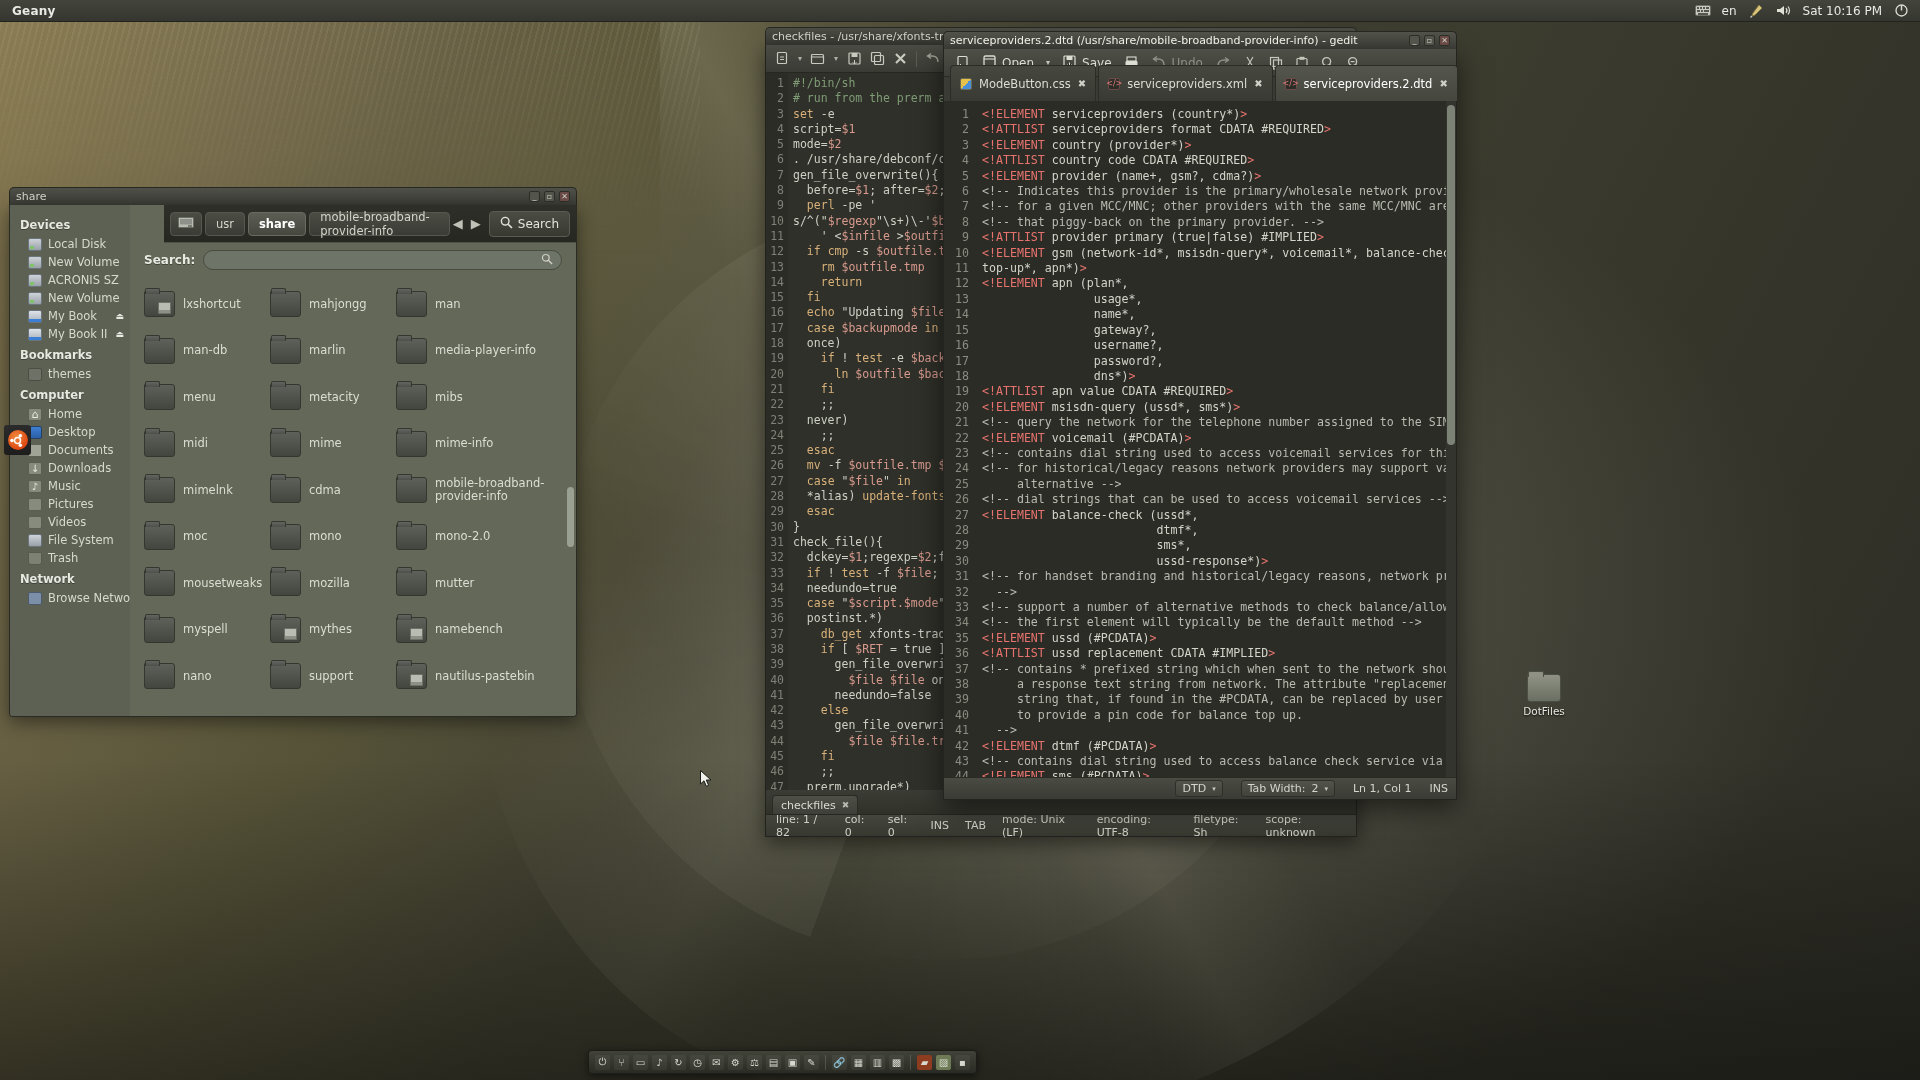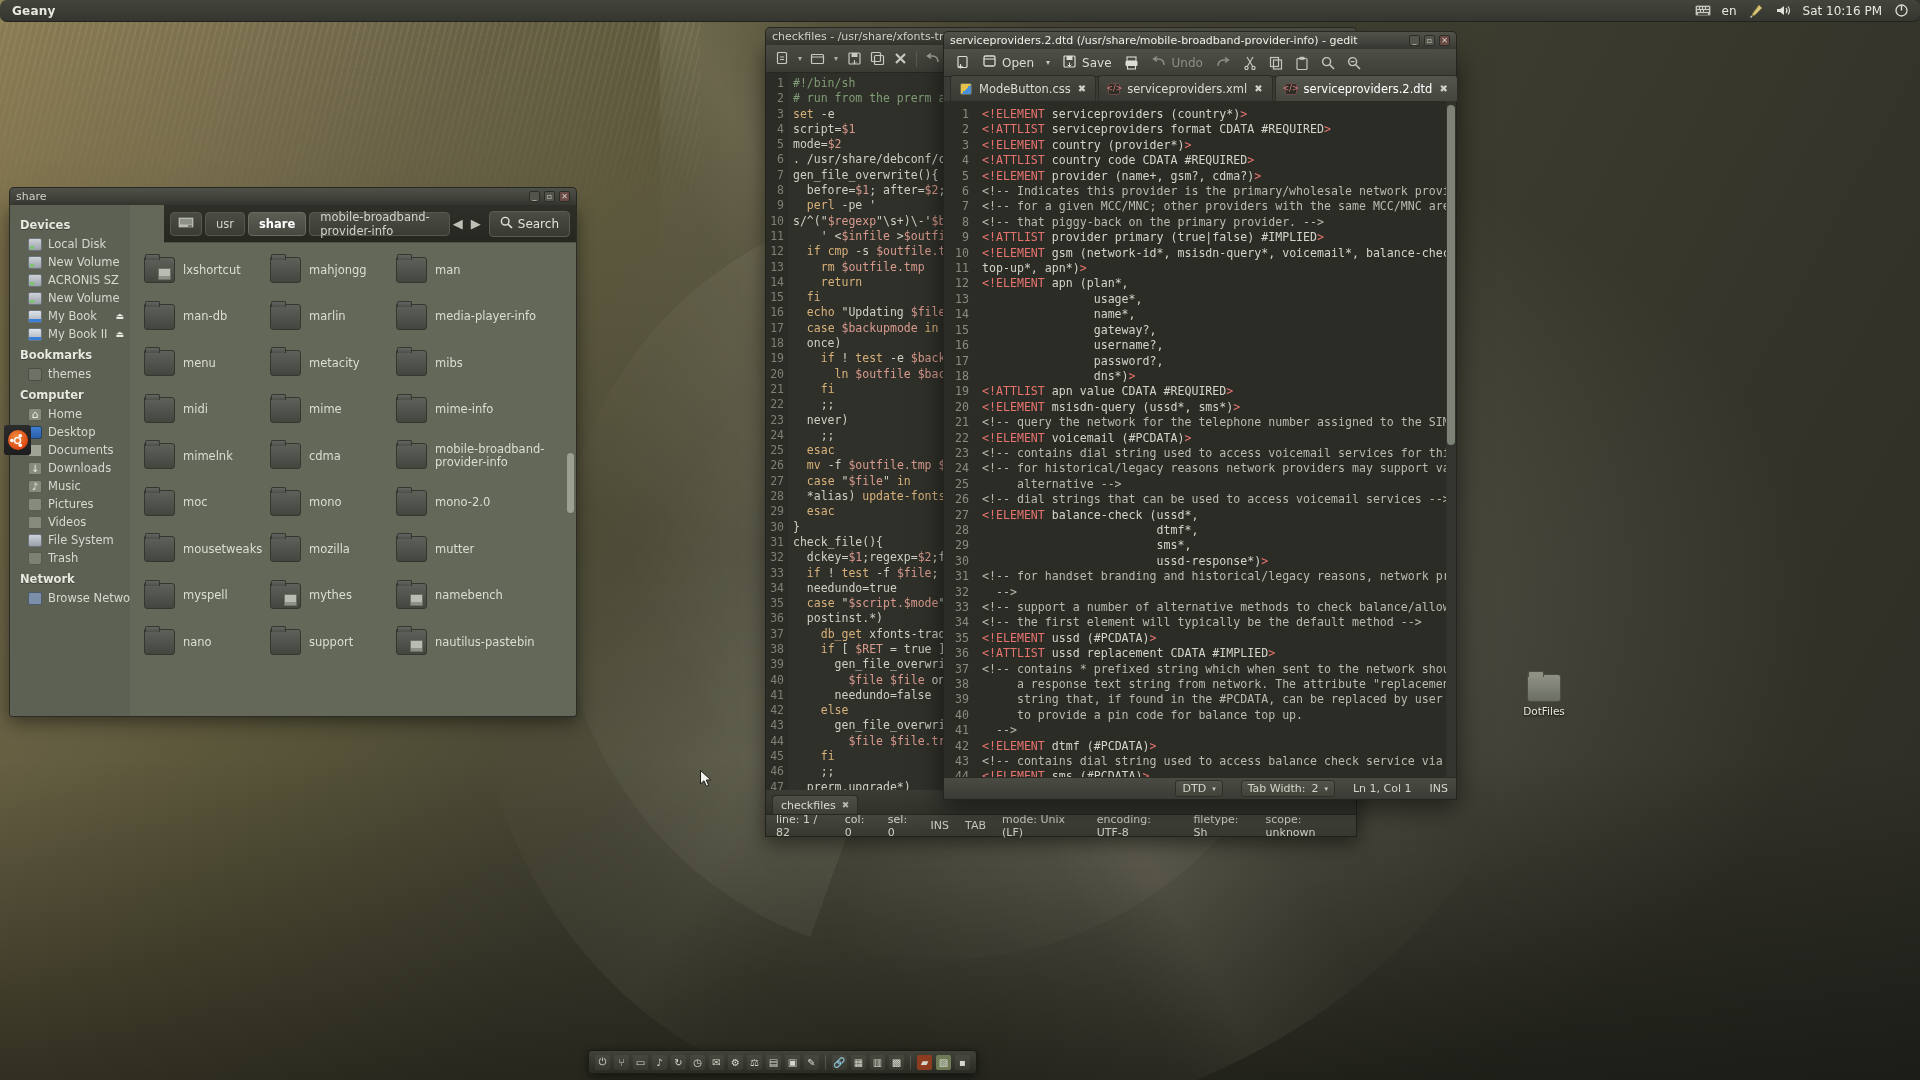--- a/index.html
+++ b/index.html
@@ -50,21 +50,21 @@
   #desktop .bottomdark{
     position:absolute; left:0; bottom:0; width:100%; height:320px;
     background:linear-gradient(to bottom, rgba(0,0,0,0), rgba(15,15,12,.55));
   }
 
   
   #top-panel{
     position:absolute; left:0; top:0; width:1920px; height:22px;
     background:linear-gradient(to bottom,#43443c,#35362f);
     border-bottom:1px solid #22231e;
-    display:flex; align-items:center; color:#e9e9e4; font-size:12px; z-index:500;border-radius:7px;
+    display:flex; align-items:center; color:#e9e9e4; font-size:12px; z-index:500;
   }
   #top-panel .menu-title{ padding:0 12px; font-weight:bold; letter-spacing:.2px; }
   #top-panel .tray{ margin-left:auto; display:flex; align-items:center; gap:10px; padding-right:10px; }
   #top-panel .tray .ic{ width:18px; height:16px; display:inline-flex; align-items:center; justify-content:center; }
   #top-panel .clock{ font-size:12px; }
 
   
   .win{ position:absolute; z-index:10; }
   .titlebar{
     height:18px; display:flex; align-items:center;
@@ -206,21 +206,21 @@
   }
   #gedit .toolbar{
     height:28px; background:linear-gradient(to bottom,#4e4f47,#3d3e37);
     display:flex; align-items:center; gap:4px; padding:0 7px; border-bottom:1px solid #2a2b25;
     color:#dcddd3; font-size:12px;
   }
   #gedit .tb-item{ display:inline-flex; align-items:center; gap:5px; padding:0 4px; height:22px; border-radius:3px; }
   #gedit .tb-item.dim{ color:#8e9086; }
   #gedit .tabs{ height:24px; background:#3a3b34; display:flex; align-items:flex-end; padding:0 6px; gap:2px; }
   #gedit .tab{
-    height:26px; display:inline-flex; align-items:center; gap:7px; padding:0 9px;
+    height:36px; display:inline-flex; align-items:center; gap:7px; padding:0 9px;
     background:linear-gradient(to bottom,#46473f,#393a33); border:1px solid #2b2c26; border-bottom:none;
     border-radius:4px 4px 0 0; color:#dcddd3; font-size:11.5px; white-space:nowrap;
   }
   #gedit .tab.active{ background:linear-gradient(to bottom,#54554c,#45463e); color:#fff; }
   #gedit .tab .x{ font-size:10px; color:#cfd0c6; font-weight:bold;}
   .tabico{ width:12px; height:12px; border-radius:2px; flex:none; }
   .tabico.css{ background:linear-gradient(135deg,#e8c14a 0 50%,#4a90d9 50% 100%); border:1px solid #6d6a55;}
   .tabico.xml{ background:#2c2d27; border:1px solid #6d4a4a; color:#e07a7a; font-size:8px;
                display:flex; align-items:center; justify-content:center; }
   .tabico.dtd{ background:#2c2d27; border:1px solid #6d4a4a; color:#e07a7a; font-size:8px;
@@ -444,20 +444,32 @@
           <span class="searchbtn">
             <span>
               <svg width="13" height="13" viewBox="0 0 13 13">
                   <circle cx="5.2" cy="5.2" r="3.8" fill="none" stroke="#e3e4da" stroke-width="1.4"></circle>
                   <path d="M8.2 8.2 L12 12" stroke="#e3e4da" stroke-width="1.6"></path>
                 </svg>
             </span>
             <span>Search</span>
           </span>
         </span>
+      </div>
+      <div class="searchrow">
+        <label>Search:</label>
+        <div class="field">
+          <span></span>
+          <span class="mag">
+            <svg width="12" height="12" viewBox="0 0 13 13">
+                <circle cx="5.2" cy="5.2" r="3.6" fill="none" stroke="#cfd2c6" stroke-width="1.3"></circle>
+                <path d="M8.2 8.2 L12 12" stroke="#cfd2c6" stroke-width="1.5"></path>
+              </svg>
+          </span>
+        </div>
       </div>
       <div class="grid" id="fm-grid">
         <div class="scrollbar">
           <div class="thumb"></div>
         </div>
       <div class="fitem">
             <span class="folder locked"></span>
             <span class="fname">lxshortcut</span>
           </div>
           <div class="fitem">

